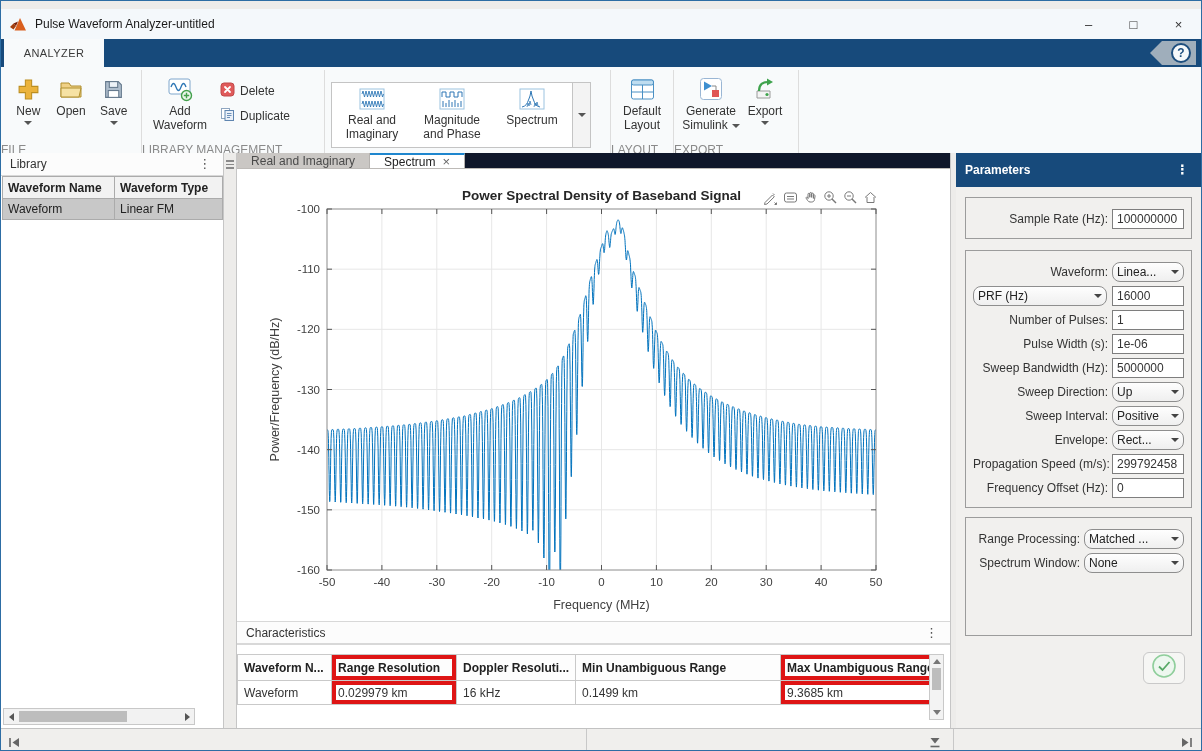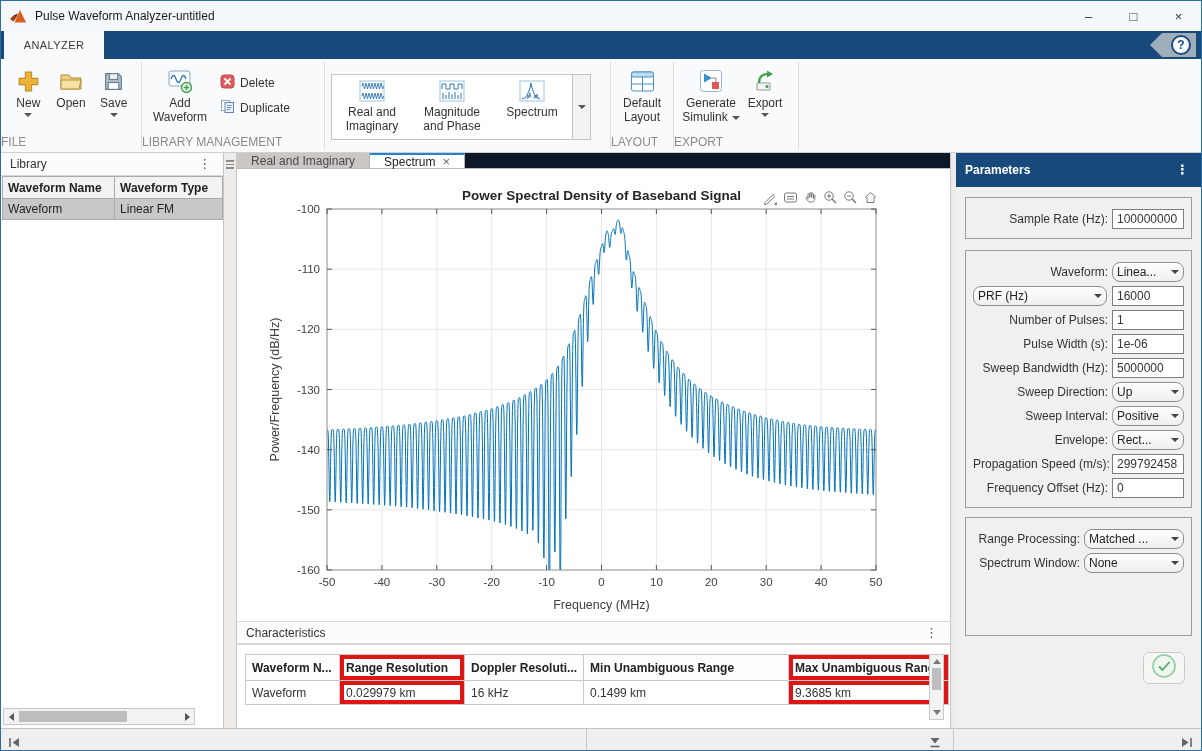--- a/index.html
+++ b/index.html
@@ -1,20 +1,20 @@
 <!DOCTYPE html>
 <html><head>
 <meta charset="utf-8">
 <style>
   html,body{margin:0;padding:0;background:#888;}
   *{box-sizing:border-box;font-family:"Liberation Sans","DejaVu Sans",sans-serif;}
   .window{position:relative;width:1202px;height:751px;background:#EDECEA;border:1px solid #2D6DA4;overflow:hidden;}
 
   
-  .titlebar{height:30px;background:#F4F8FB;display:flex;align-items:center;}
+  .titlebar{height:30px;background:#F4F8FB;display:flex;align-items:center;margin-top:8px;}
   .titlebar .logo{margin-left:9px;display:flex;align-items:center;}
   .titlebar .wtitle{margin-left:8px;font-size:12px;color:#1a1a1a;}
   .wctrls{margin-left:auto;display:flex;height:100%;}
   .wbtn{width:45px;height:100%;display:flex;align-items:center;justify-content:center;font-size:13px;color:#333;}
 
   
   .ribbontabs{height:28px;background:#174A7B;position:relative;}
   .apptab{position:absolute;left:3px;top:0;width:100px;height:28px;background:#F8FAFB;display:flex;align-items:center;justify-content:center;font-size:11px;color:#3a3a3a;letter-spacing:.4px;}
   .helpwrap{position:absolute;right:5px;top:2px;width:46px;height:24px;background:#9FAEBB;clip-path:polygon(0 50%,12px 0,100% 0,100% 100%,12px 100%);display:flex;align-items:center;justify-content:flex-end;}
   .helpcirc{width:20px;height:20px;margin-right:5px;border-radius:50%;background:#F5F8FA;border:2px solid #1D4E7E;color:#1D4E7E;font-weight:bold;font-size:12px;display:flex;align-items:center;justify-content:center;}
@@ -67,21 +67,21 @@
   .dtab.active{background:#fff;color:#222;border-top:2px solid #1E86CE;}
   .dtab .closex{color:#666;font-size:13px;}
 
   
   .chart{height:452px;position:relative;flex:none;background:#fff;}
   .axtools{position:absolute;top:21px;right:72px;display:flex;gap:5px;align-items:center;}
   .axtools svg{display:block;}
 
   
   .charwrap{flex:1;position:relative;background:#fff;border-top:1px solid #D8D8D8;}
-  table.chartab{border-collapse:collapse;table-layout:fixed;font-size:12px;position:absolute;top:9px;left:8px;}
+  table.chartab{border-collapse:collapse;table-layout:fixed;font-size:12px;position:absolute;top:9px;left:0;}
   table.chartab th,table.chartab td{border:1px solid #C9C9C9;padding:4px 6px;text-align:left;white-space:nowrap;overflow:hidden;}
   table.chartab th{font-weight:bold;color:#222;background:#FDFDFD;height:26px;}
   table.chartab td{color:#333;height:24px;background:#fff;}
   table.chartab .hl{box-shadow:inset 0 0 0 4px #DE1515;}
   .vscroll{position:absolute;top:9px;right:6px;width:15px;height:66px;background:#F3F3F3;border:1px solid #C9C9C9;display:flex;flex-direction:column;align-items:center;}
   .tri-u{width:0;height:0;border-left:4px solid transparent;border-right:4px solid transparent;border-bottom:5px solid #777;margin-top:4px;}
   .tri-d{width:0;height:0;border-left:4px solid transparent;border-right:4px solid transparent;border-top:5px solid #777;margin-bottom:4px;}
   .vthumb{width:9px;height:22px;background:#BDBDBD;margin-top:4px;}
   .vfill{flex:1;}
 

